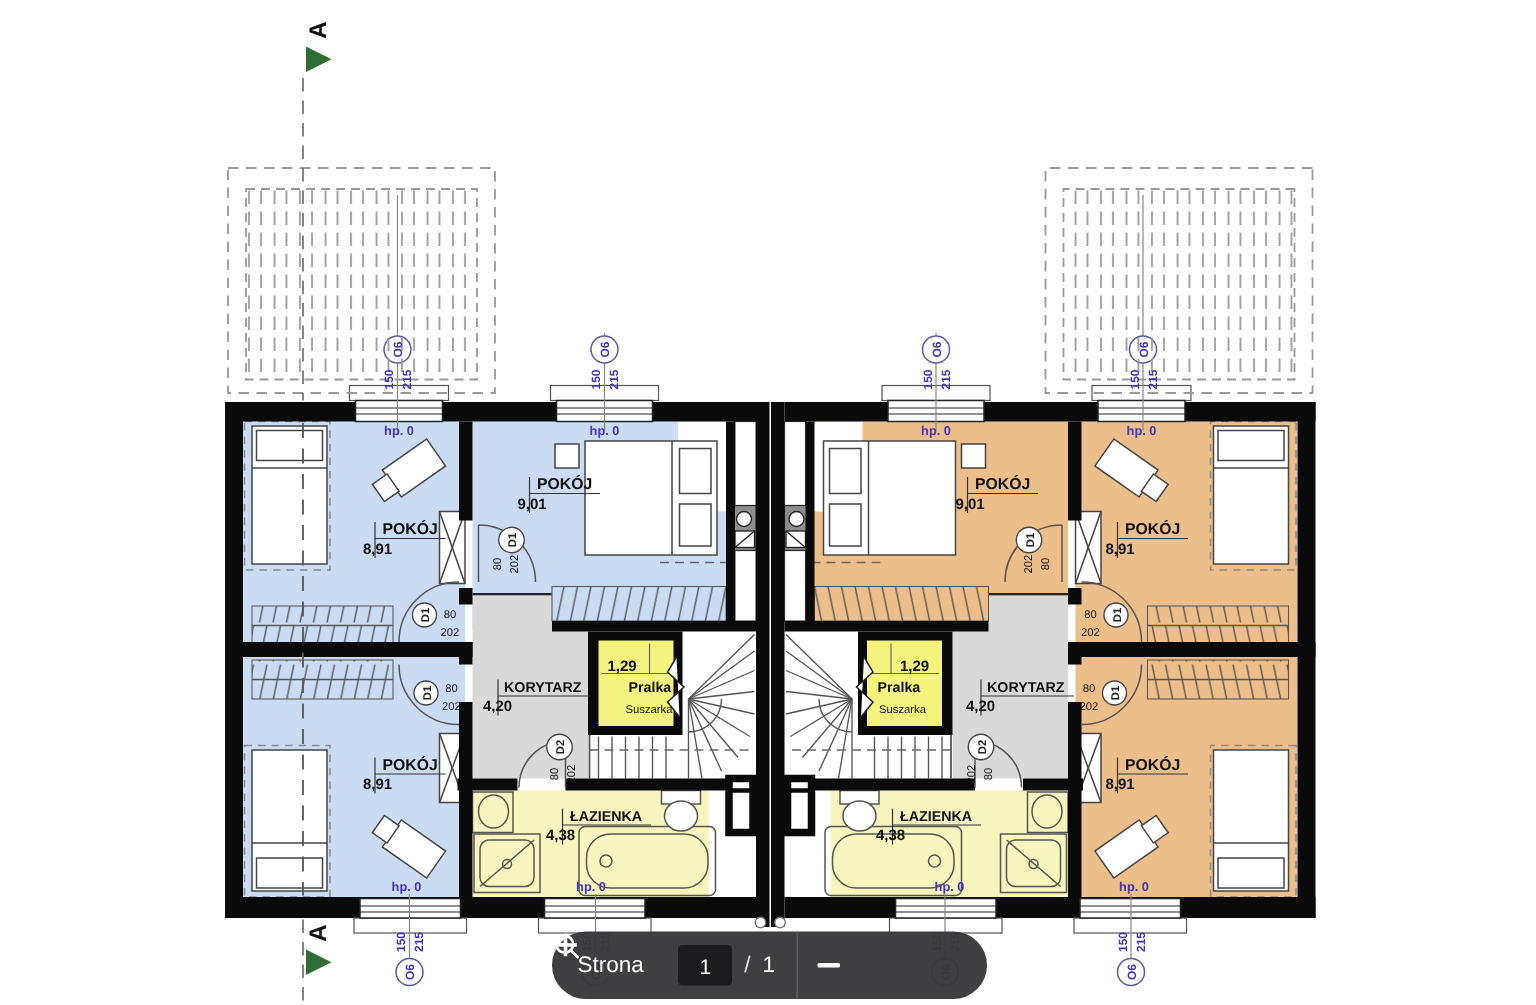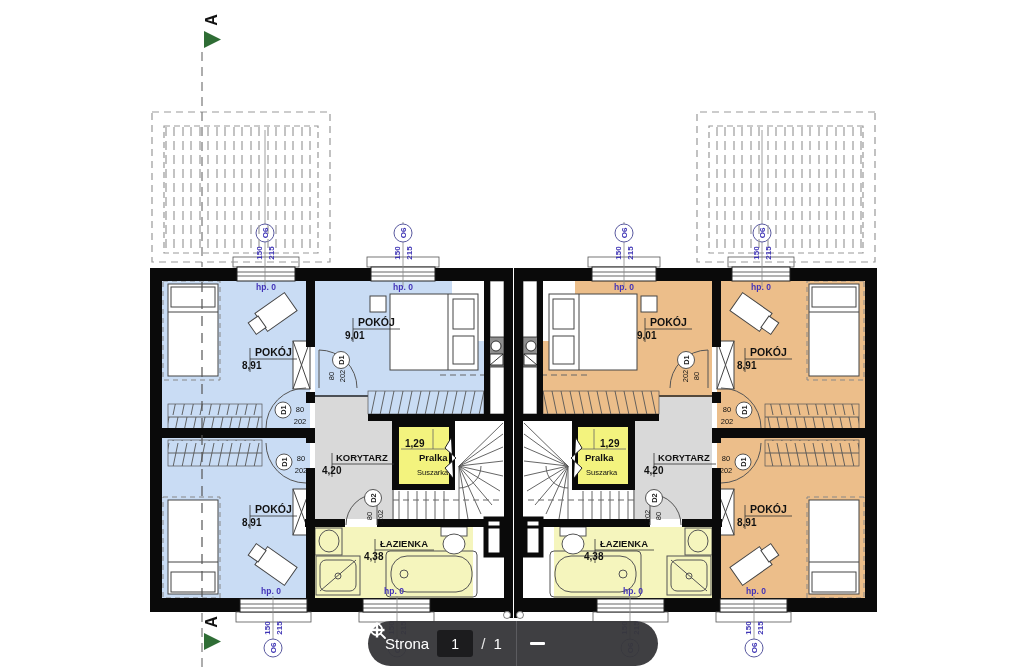--- a/index.html
+++ b/index.html
@@ -13,21 +13,21 @@
   .t-hp{font-weight:bold;font-size:8.5px;fill:#4333b8;}
   .t-win{font-weight:bold;font-size:8px;fill:#3f35b5;}
   .t-code{font-weight:bold;font-size:7.5px;fill:#222;}
   .t-dim{font-size:7.5px;fill:#111;}
   .t-A{font-weight:bold;font-size:16px;fill:#111;}
   .lbl-line{stroke:#333;stroke-width:0.8;}
   
   .toolbar{position:absolute;left:368px;top:621px;width:290px;height:45px;
     background:rgba(55,55,58,0.96);border-radius:23px;display:flex;align-items:center;
     padding:0 14px 0 17px;box-sizing:border-box;color:#fff;font-size:15px;gap:0;}
-  .toolbar .lab{margin-right:8px;}
+  .toolbar .lab{margin-right:23px;}
   .toolbar .pgbox{width:36px;height:27px;background:#1c1c1e;border-radius:3px;
     display:flex;align-items:center;justify-content:center;font-size:14px;}
   .toolbar .sep{margin:0 8px;color:#e8e8e8;}
   .toolbar .tot{margin-right:12px;}
   .toolbar .divider{width:1px;height:45px;background:#5c5c60;margin:0 4px 0 2px;}
   .toolbar .btn{width:34px;height:45px;display:flex;align-items:center;justify-content:center;cursor:pointer;}
   .minusbar{width:15px;height:2.5px;background:#fff;border-radius:1px;}
 </style>
 </head>
 <body>

